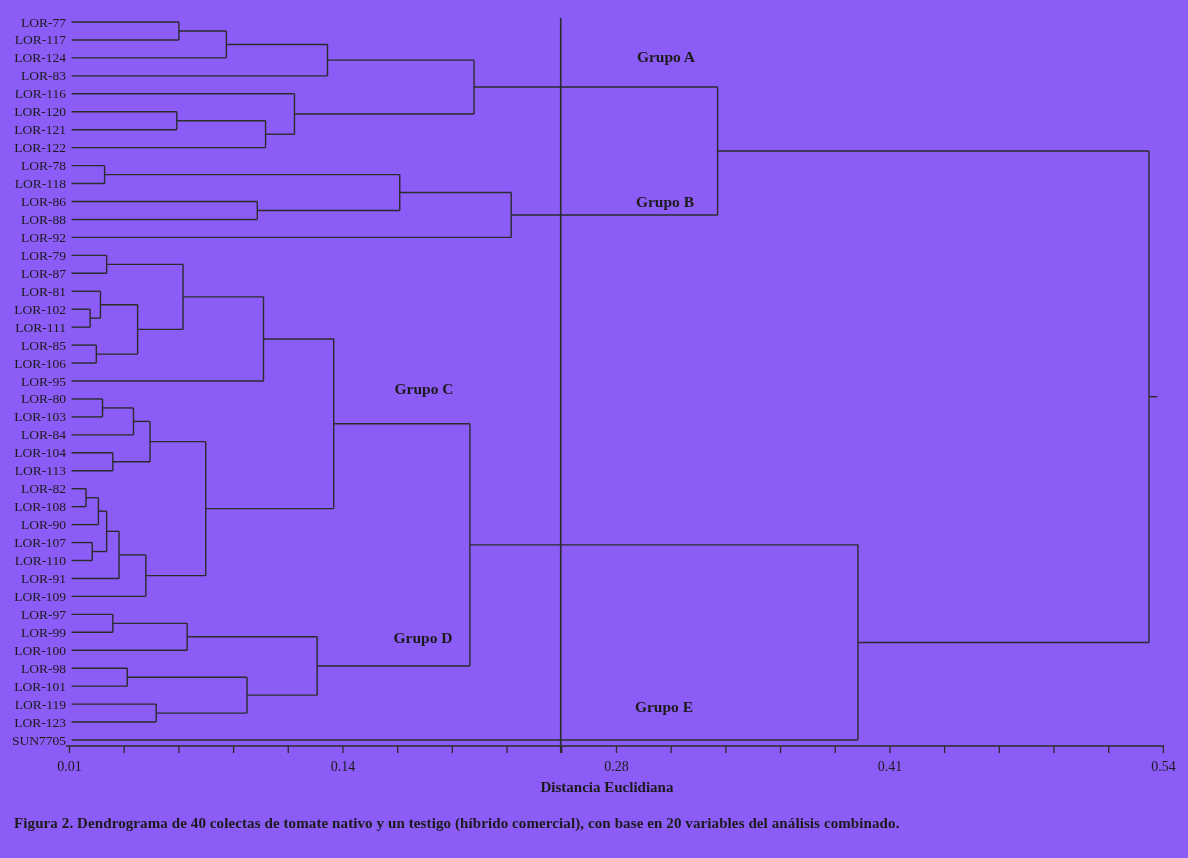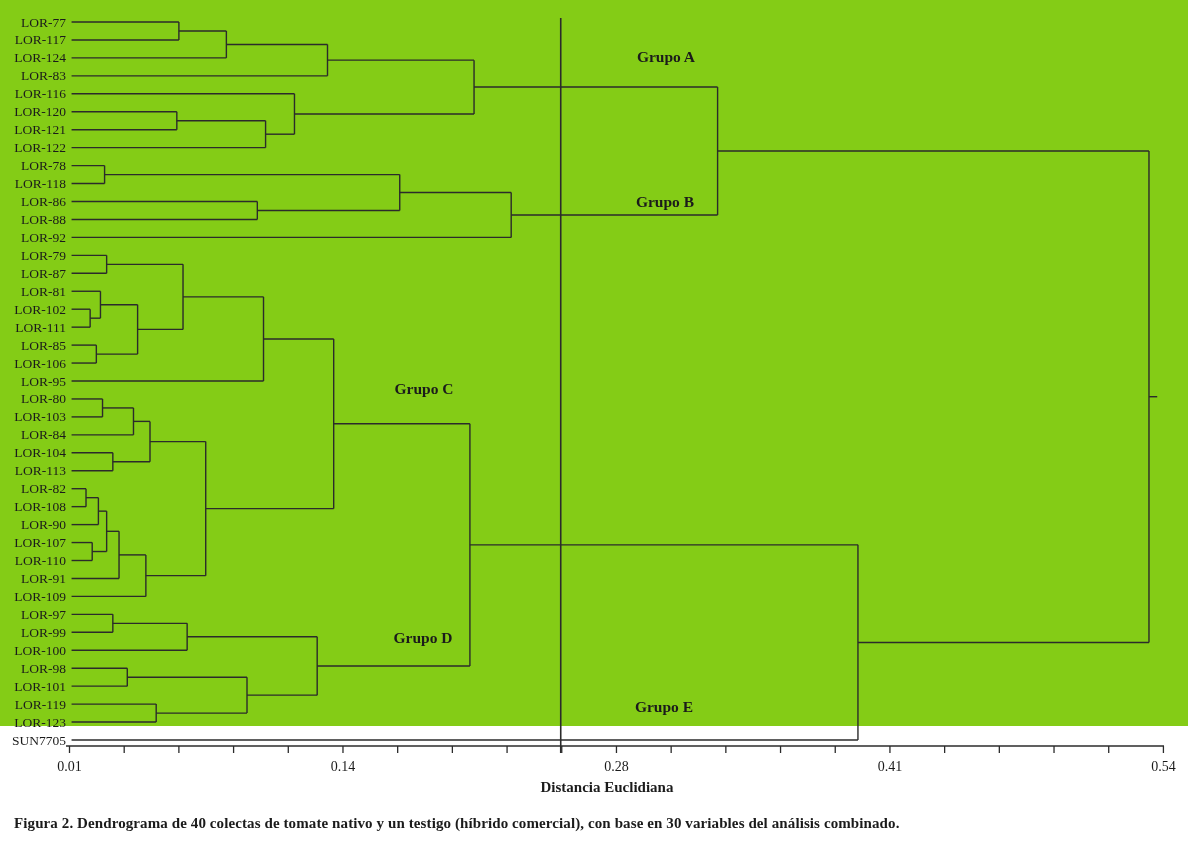--- a/index.html
+++ b/index.html
@@ -6,23 +6,23 @@
     margin: 0;
     padding: 0;
     background: #ffffff;
     width: 1188px;
     height: 858px;
     overflow: hidden;
     font-family: "Liberation Serif", "DejaVu Serif", serif;
   }
   .figure-wrap {
     width: 1188px;
-    height: 726px;
+    height: 858px;
     position: relative;
-    background: #84cc16;
+    background: #8b5cf6;
   }
   svg#dendro {
     display: block;
   }
   .caption {
     margin: 10px 0 0 14px;
     font-family: "Liberation Serif", "DejaVu Serif", serif;
     font-weight: bold;
     font-size: 15px;
     color: #1b1b1b;
@@ -232,14 +232,14 @@
       <line x1="1108.7240000000002" y1="746" x2="1108.7240000000002" y2="753" stroke="#2b2b2b" stroke-width="1.3"></line>
       <line x1="1163.42" y1="746" x2="1163.42" y2="753" stroke="#2b2b2b" stroke-width="1.3"></line>
       <text x="1163.42" y="771" class="tick-label" text-anchor="middle" fill="#1b1b1b">0.54</text>
       <text x="607" y="792" class="axis-label" text-anchor="middle" fill="#1b1b1b">Distancia Euclidiana</text>
       <text x="666" y="62" class="group-label" text-anchor="middle" fill="#1b1b1b">Grupo A</text>
       <text x="665" y="207" class="group-label" text-anchor="middle" fill="#1b1b1b">Grupo B</text>
       <text x="424" y="394" class="group-label" text-anchor="middle" fill="#1b1b1b">Grupo C</text>
       <text x="423" y="643" class="group-label" text-anchor="middle" fill="#1b1b1b">Grupo D</text>
       <text x="664" y="712" class="group-label" text-anchor="middle" fill="#1b1b1b">Grupo E</text>
     </svg>
-  <p class="caption">Figura 2. Dendrograma de 40 colectas de tomate nativo y un testigo (híbrido comercial), con base en 30 variables del análisis combinado.</p>
+  <p class="caption">Figura 2. Dendrograma de 40 colectas de tomate nativo y un testigo (híbrido comercial), con base en 20 variables del análisis combinado.</p>
 </div>
 
 </body></html>

